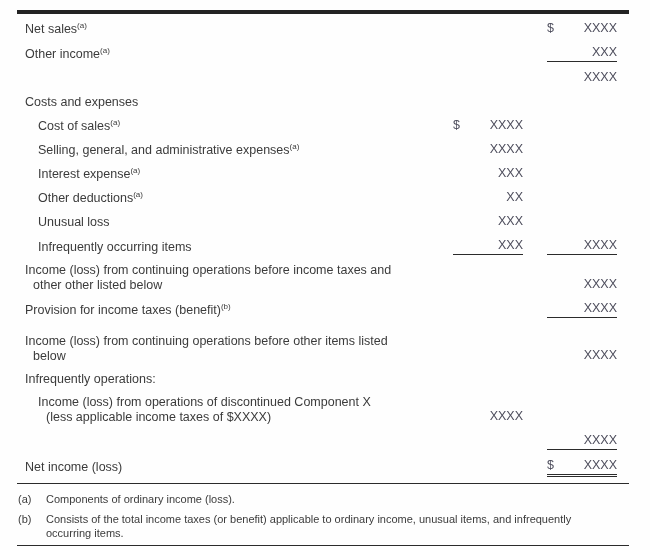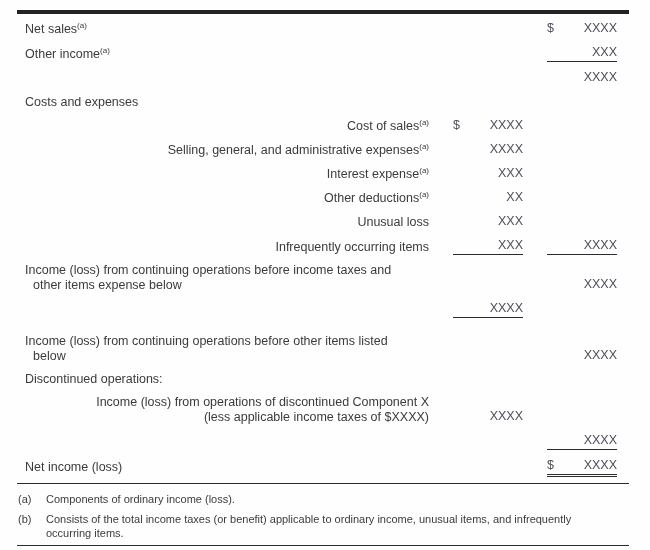--- a/index.html
+++ b/index.html
@@ -9,21 +9,21 @@
     color:#3b3b3b;position:relative;
   }
   .sheet{margin:10px 21px 0 17px;width:612px;}
   .top-rule{height:4px;background:#232323;margin-bottom:7px;}
   .row{
     display:grid;grid-template-columns:1fr 70px 70px;column-gap:24px;
     padding-right:12px;align-items:end;margin-bottom:8px;
     font-size:12.5px;line-height:15px;
   }
   .lbl{padding-left:8px;white-space:nowrap;}
-  .lbl.ind{padding-left:21px;text-align:right;}
+  .lbl.ind{padding-left:21px;}
   .l2{padding-left:8px;white-space:nowrap;}
   sup.fnref{font-size:8px;line-height:0;vertical-align:super;color:#3b3b3b;}
   .cell{display:flex;justify-content:space-between;align-items:flex-end;
         padding-bottom:1px;color:#4e4e5d;}
   .u{border-bottom:1px solid #2b2b2b;}
   .uu{border-bottom:1px solid #2b2b2b;position:relative;}
   .uu::after{content:"";position:absolute;left:0;right:0;bottom:-3px;
              border-bottom:1px solid #2b2b2b;}
   .gap-sm{margin-top:9px;gap:47px;}
   .gap-lg{margin-top:16px;}
@@ -127,50 +127,51 @@
           <span>XXX</span>
         </div>
       <div class="cell u">
           <span></span>
           <span>XXXX</span>
         </div>
     </div>
 
     <div class="row">
       <div class="lbl"><span>Income (loss) from continuing operations before income taxes and</span>
-        <div class="l2">other items expense below</div>
-      </div>
-      <div class="cell"></div>
-      <div class="cell">
-          <span></span>
-          <span>XXXX</span>
-        </div>
-    </div>
-
-    <div class="row">
+        <div class="l2">other other listed below</div>
+      </div>
+      <div class="cell"></div>
+      <div class="cell">
+          <span></span>
+          <span>XXXX</span>
+        </div>
+    </div>
+
+    <div class="row">
+      <div class="lbl"><span>Provision for income taxes (benefit)</span><sup class="fnref">(b)</sup></div>
       <div class="cell"></div>
       <div class="cell u">
           <span></span>
           <span>XXXX</span>
         </div>
     </div>
 
     <div class="row gap-lg">
       <div class="lbl"><span>Income (loss) from continuing operations before other items listed</span>
         <div class="l2">below</div>
       </div>
       <div class="cell"></div>
       <div class="cell">
           <span></span>
           <span>XXXX</span>
         </div>
     </div>
 
     <div class="row">
-      <div class="lbl"><span>Discontinued operations:</span></div>
+      <div class="lbl"><span>Infrequently operations:</span></div>
       <div class="cell"></div>
       <div class="cell"></div>
     </div>
 
     <div class="row">
       <div class="lbl ind"><span>Income (loss) from operations of discontinued Component X</span>
         <div class="l2">(less applicable income taxes of $XXXX)</div>
       </div>
       <div class="cell">
           <span></span>

